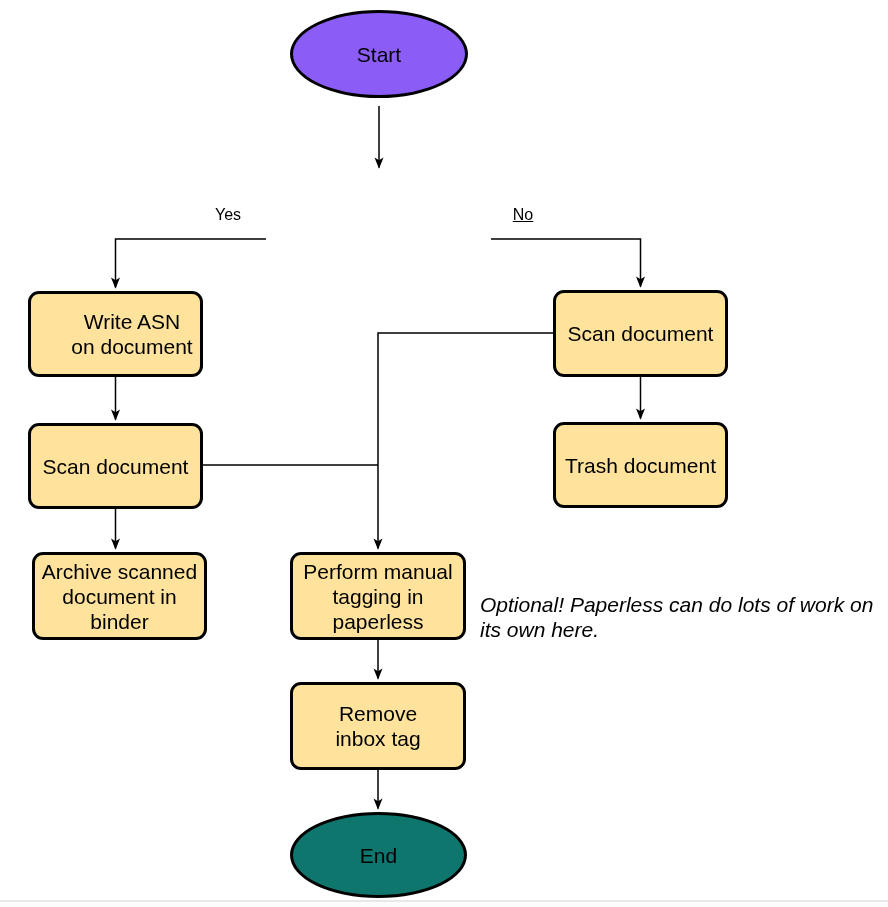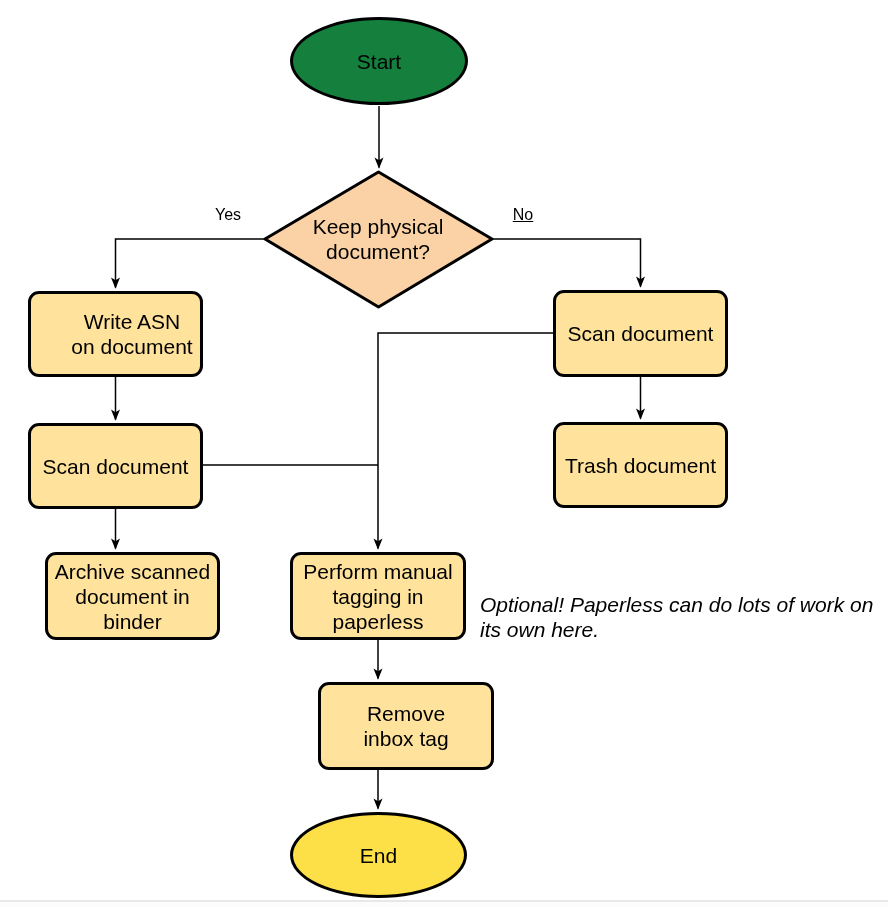--- a/index.html
+++ b/index.html
@@ -76,54 +76,47 @@
       <path d="M115.5,377 L115.5,419.5" marker-end="url(#arrow)"></path>
       <path d="M115.5,509 L115.5,548.5" marker-end="url(#arrow)"></path>
       <path d="M640.5,377 L640.5,418.5" marker-end="url(#arrow)"></path>
       <path d="M553,333 L378,333 L378,548.5" marker-end="url(#arrow)"></path>
       <path d="M203,465 L378,465"></path>
       <path d="M378,640 L378,678.5" marker-end="url(#arrow)"></path>
       <path d="M378,770 L378,808.5" marker-end="url(#arrow)"></path>
     </g>
   </svg>
 
-  <div class="node terminator" style="left: 290px; top: 17px; width: 178px; height: 88px; background-color: #15803d;">Start</div>
+  <div class="node terminator" style="left: 290px; top: 10px; width: 178px; height: 88px; background-color: #8b5cf6;">Start</div>
 
-  <div class="diamond-wrap" style="left:261px; top:168px; width:235px; height:143px;">
-    <svg width="235" height="143" viewBox="0 0 235 143">
-      <polygon points="117.5,4 231,71 117.5,139 4,71" stroke="#000000" stroke-width="3" stroke-linejoin="round" fill="#fbd2a5"></polygon>
-    </svg>
-    <div class="diamond-label" style="left:17px; top:45px; width:200px; height:52px;">Keep physical
-document?</div>
-  </div>
 
   <div class="edge-label" style="left:203px; top:202px; width:50px;">Yes</div>
   <div class="edge-label" style="left:498px; top:202px; width:50px;text-decoration:underline;">No</div>
 
   <div class="node process" style="left: 28px; top: 291px; width: 175px; height: 86px; background-color: rgb(255, 227, 156); padding-left: 33px;">Write ASN
 on document</div>
 
   <div class="node process" style="left: 28px; top: 423px; width: 175px; height: 86px; background-color: rgb(255, 227, 156);">Scan document</div>
 
-  <div class="node process" style="left: 45px; top: 552px; width: 175px; height: 88px; background-color: rgb(255, 227, 156);">Archive scanned
+  <div class="node process" style="left: 32px; top: 552px; width: 175px; height: 88px; background-color: rgb(255, 227, 156);">Archive scanned
 document in
 binder</div>
 
   <div class="node process" style="left: 553px; top: 290px; width: 175px; height: 87px; background-color: rgb(255, 227, 156);">Scan document</div>
 
   <div class="node process" style="left: 290px; top: 552px; width: 176px; height: 88px; background-color: rgb(255, 227, 156);">Perform manual
 tagging in
 paperless</div>
 
   <div class="node process" style="left: 553px; top: 422px; width: 175px; height: 86px; background-color: rgb(255, 227, 156);">Trash document</div>
 
   <div class="annotation" style="left:480px; top:592px; width:410px;">Optional! Paperless can do lots of work on
 its own here.</div>
 
-  <div class="node process" style="left: 290px; top: 682px; width: 176px; height: 88px; background-color: rgb(255, 227, 156); margin-left: 28px;">Remove
+  <div class="node process" style="left: 290px; top: 682px; width: 176px; height: 88px; background-color: rgb(255, 227, 156);">Remove
 inbox tag</div>
 
-  <div class="node terminator" style="left: 290px; top: 812px; width: 177px; height: 86px; background-color: #fde047;">End</div>
+  <div class="node terminator" style="left: 290px; top: 812px; width: 177px; height: 86px; background-color: #0f766e;">End</div>
 
   <div class="bottom-rule" style="top: 900px; height: 2px; background-color: rgb(232, 232, 232);"></div>
   <div class="bottom-rule" style="top: 902px; height: 5px; background-color: rgb(252, 252, 252);"></div>
 
 </div>
 
 </body></html>

